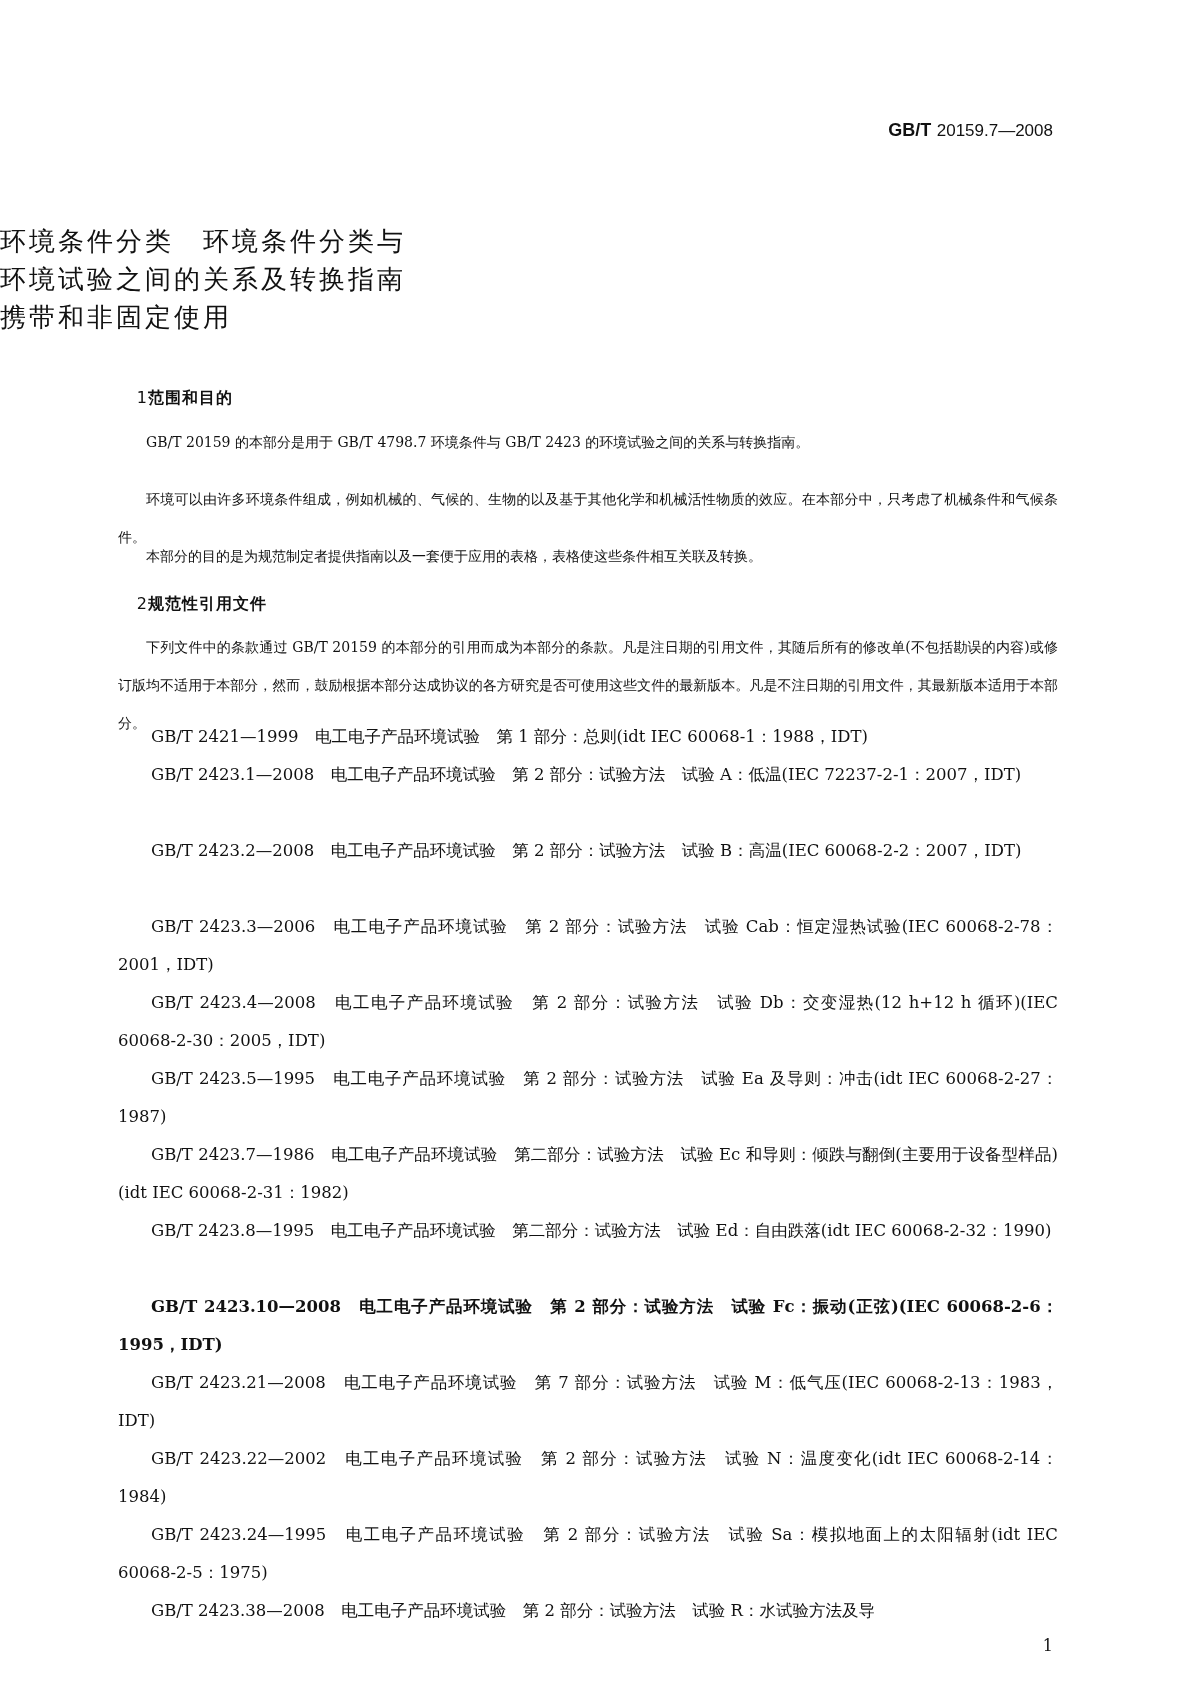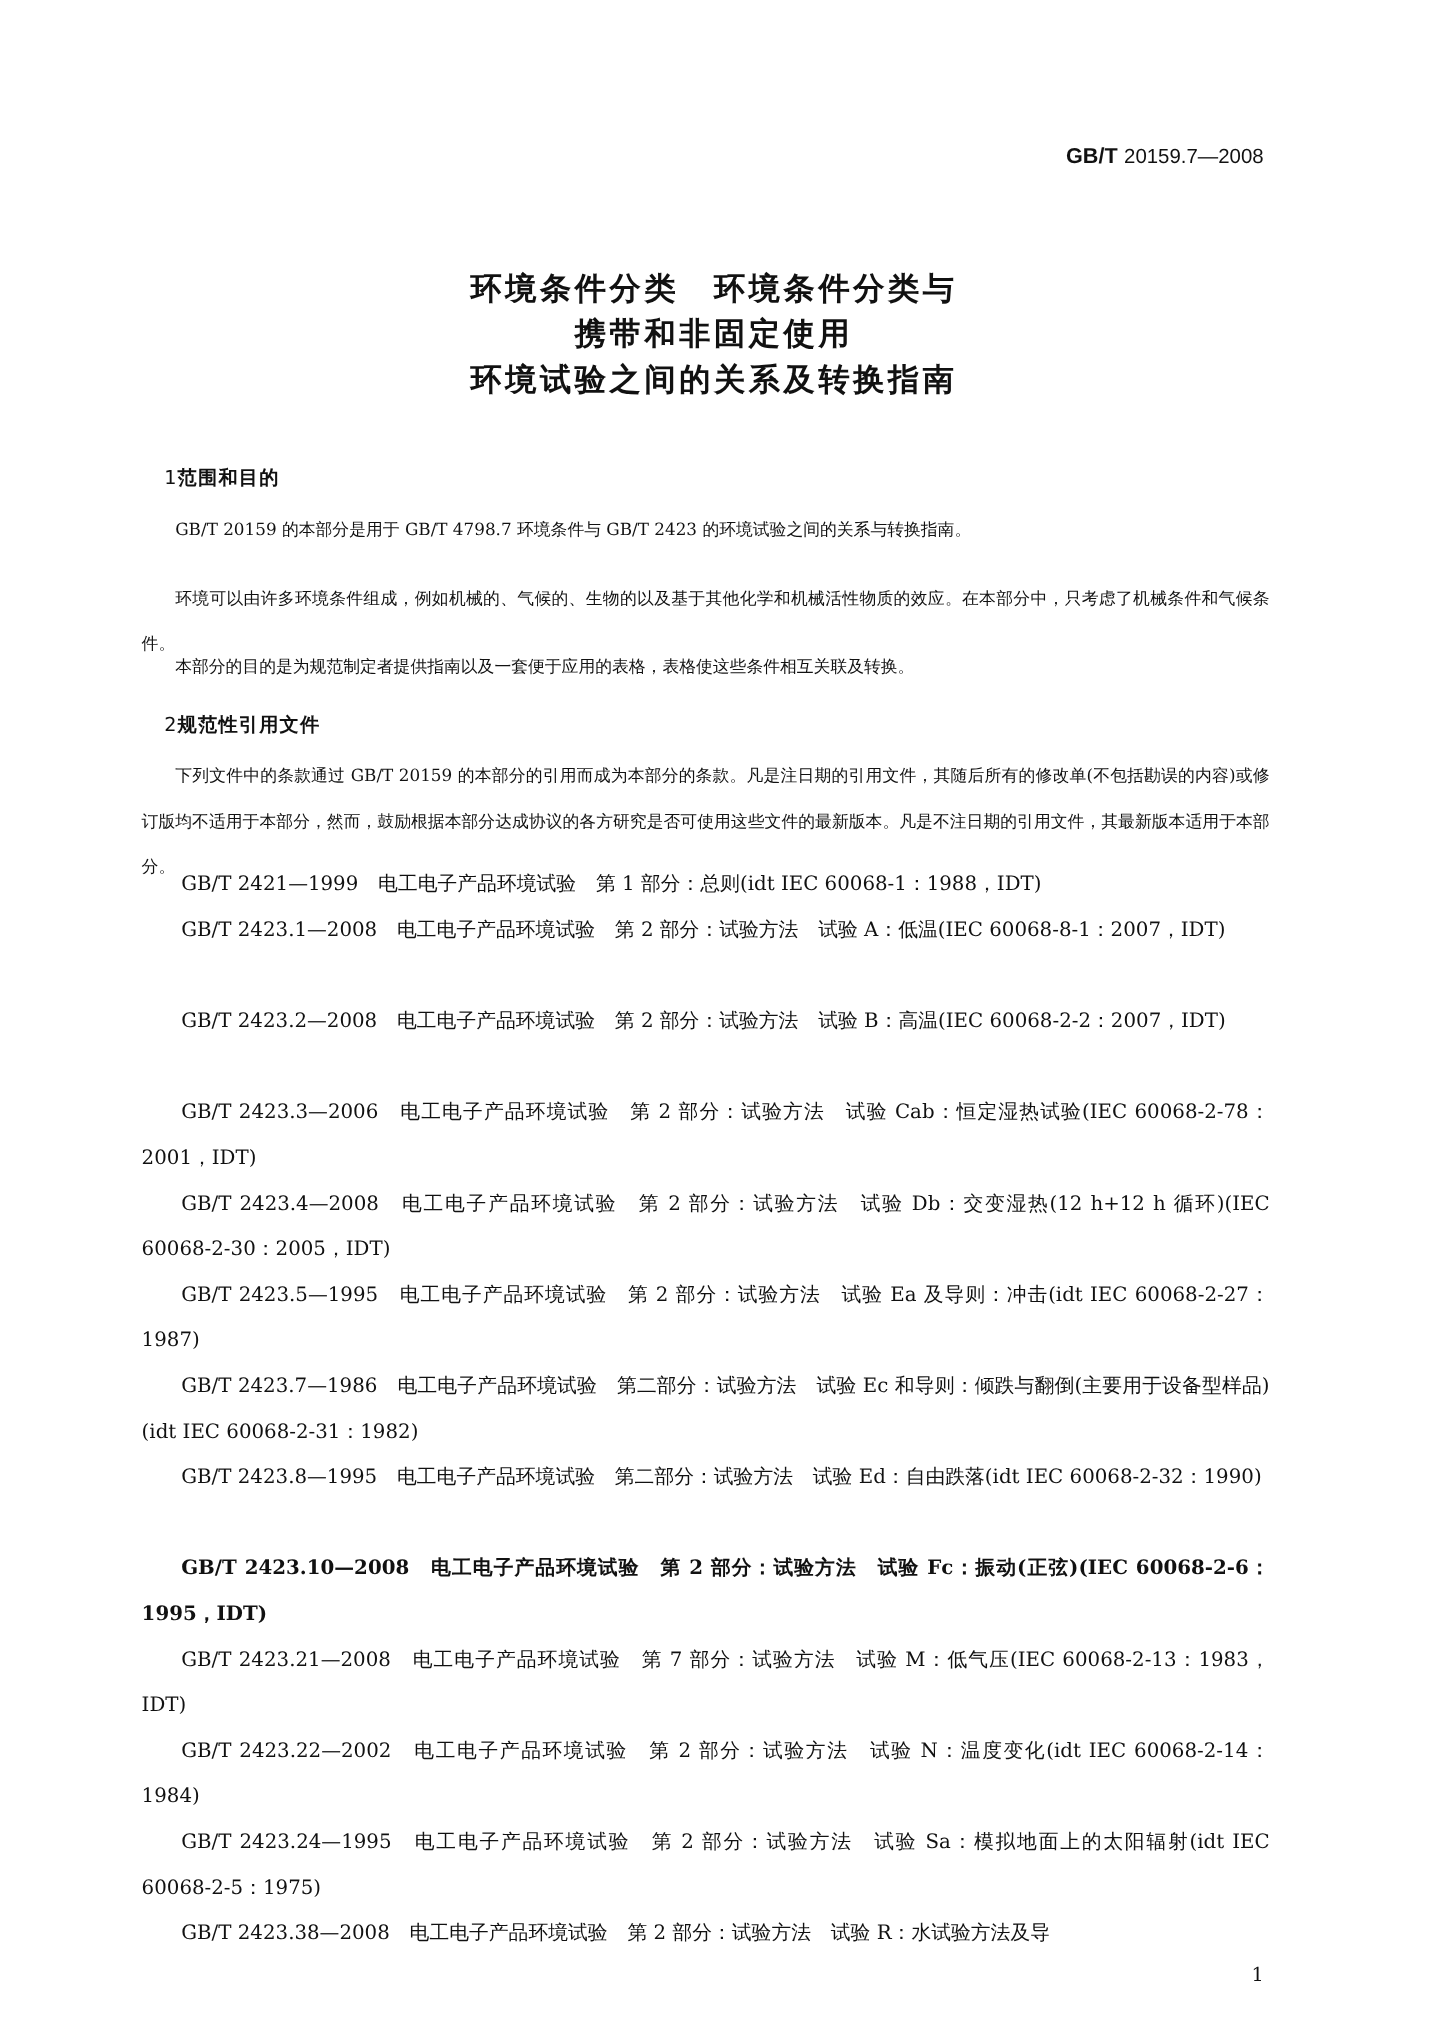--- a/index.html
+++ b/index.html
@@ -1,23 +1,23 @@
 <!DOCTYPE html>
 <html><head>
   <meta charset="utf-8">
   <style>
     html, body { margin: 0; padding: 0; background: #ffffff; }
     body { width: 1191px; height: 1684px; position: relative; overflow: hidden;
            font-family: "DejaVu Serif", "Liberation Serif", serif; color: #111; }
     .std-no { position: absolute; top: 120px; right: 138px; font-size: 17px; }
     .std-no .prefix { font-family: Liberation Sans, sans-serif; font-weight: bold; font-size: 18px; }
     .std-no .num { font-family: "Liberation Sans", sans-serif; font-size: 17px; }
-    .title { position: absolute; top: 222px; left: 0; width: 1190px; text-align: center;
+    .title { position: absolute; top: 222px; left: 0; width: 1190px; 
              font-family: "DejaVu Sans", sans-serif; font-size: 26px; line-height: 38px;
-             letter-spacing: 3px; font-weight: bold; }
+             letter-spacing: 3px; font-weight: normal; }
     .title div { margin: 0; }
     .content { position: absolute; top: 0; left: 0; width: 1191px; }
     .heading { position: absolute; left: 118px; font-family: "DejaVu Sans", sans-serif;
                font-size: 16px; font-weight: bold; letter-spacing: 1px; text-align: right; }
     .heading .hnum { display: inline-block; width: 30px; font-weight: normal; }
     .para { position: absolute; left: 118px; width: 940px; font-size: 14px; line-height: 38px;
             text-indent: 2em; text-align: justify; }
     .ref { position: absolute; left: 118px; width: 940px; font-size: 16.5px; line-height: 38px;
            text-indent: 2em; text-align: justify; }
     .page-num { position: absolute; right: 138px; top: 1548px; font-size: 16px; }
@@ -25,39 +25,39 @@
 </head>
 <body>
 
 <div class="std-no">
   <span class="prefix">GB/T</span>
   <span class="num">20159.7—2008</span>
 </div>
 
 <div class="title">
   <div>环境条件分类　环境条件分类与</div>
+  <div>环境试验之间的关系及转换指南</div>
   <div>携带和非固定使用</div>
-  <div>环境试验之间的关系及转换指南</div>
 </div>
 
 <div class="content">
   <div class="heading" style="top:388px;">
     <span class="hnum">1</span><span>范围和目的</span>
   </div>
   <div class="para" style="top:423px;">GB/T 20159 的本部分是用于 GB/T 4798.7 环境条件与 GB/T 2423 的环境试验之间的关系与转换指南。</div>
   <div class="para" style="top:480px;">环境可以由许多环境条件组成，例如机械的、气候的、生物的以及基于其他化学和机械活性物质的效应。在本部分中，只考虑了机械条件和气候条件。</div>
   <div class="para" style="top:537px;">本部分的目的是为规范制定者提供指南以及一套便于应用的表格，表格使这些条件相互关联及转换。</div>
 
   <div class="heading" style="top:594px;">
     <span class="hnum">2</span><span>规范性引用文件</span>
   </div>
   <div class="para" style="top:628px;">下列文件中的条款通过 GB/T 20159 的本部分的引用而成为本部分的条款。凡是注日期的引用文件，其随后所有的修改单(不包括勘误的内容)或修订版均不适用于本部分，然而，鼓励根据本部分达成协议的各方研究是否可使用这些文件的最新版本。凡是不注日期的引用文件，其最新版本适用于本部分。</div>
 
   <div class="ref" style="top:718px;">GB/T 2421—1999　电工电子产品环境试验　第 1 部分：总则(idt IEC 60068-1：1988，IDT)</div>
-  <div class="ref" style="top:756px;">GB/T 2423.1—2008　电工电子产品环境试验　第 2 部分：试验方法　试验 A：低温(IEC 60068-8-1：2007，IDT)</div>
+  <div class="ref" style="top:756px;">GB/T 2423.1—2008　电工电子产品环境试验　第 2 部分：试验方法　试验 A：低温(IEC 72237-2-1：2007，IDT)</div>
   <div class="ref" style="top:832px;">GB/T 2423.2—2008　电工电子产品环境试验　第 2 部分：试验方法　试验 B：高温(IEC 60068-2-2：2007，IDT)</div>
   <div class="ref" style="top:908px;">GB/T 2423.3—2006　电工电子产品环境试验　第 2 部分：试验方法　试验 Cab：恒定湿热试验(IEC 60068-2-78：2001，IDT)</div>
   <div class="ref" style="top:984px;">GB/T 2423.4—2008　电工电子产品环境试验　第 2 部分：试验方法　试验 Db：交变湿热(12 h+12 h 循环)(IEC 60068-2-30：2005，IDT)</div>
   <div class="ref" style="top:1060px;">GB/T 2423.5—1995　电工电子产品环境试验　第 2 部分：试验方法　试验 Ea 及导则：冲击(idt IEC 60068-2-27：1987)</div>
   <div class="ref" style="top:1136px;">GB/T 2423.7—1986　电工电子产品环境试验　第二部分：试验方法　试验 Ec 和导则：倾跌与翻倒(主要用于设备型样品)(idt IEC 60068-2-31：1982)</div>
   <div class="ref" style="top:1212px;">GB/T 2423.8—1995　电工电子产品环境试验　第二部分：试验方法　试验 Ed：自由跌落(idt IEC 60068-2-32：1990)</div>
   <div class="ref" style="top:1288px;font-weight:bold;">GB/T 2423.10—2008　电工电子产品环境试验　第 2 部分：试验方法　试验 Fc：振动(正弦)(IEC 60068-2-6：1995，IDT)</div>
   <div class="ref" style="top:1364px;">GB/T 2423.21—2008　电工电子产品环境试验　第 7 部分：试验方法　试验 M：低气压(IEC 60068-2-13：1983，IDT)</div>
   <div class="ref" style="top:1440px;">GB/T 2423.22—2002　电工电子产品环境试验　第 2 部分：试验方法　试验 N：温度变化(idt IEC 60068-2-14：1984)</div>
   <div class="ref" style="top:1516px;">GB/T 2423.24—1995　电工电子产品环境试验　第 2 部分：试验方法　试验 Sa：模拟地面上的太阳辐射(idt IEC 60068-2-5：1975)</div>

